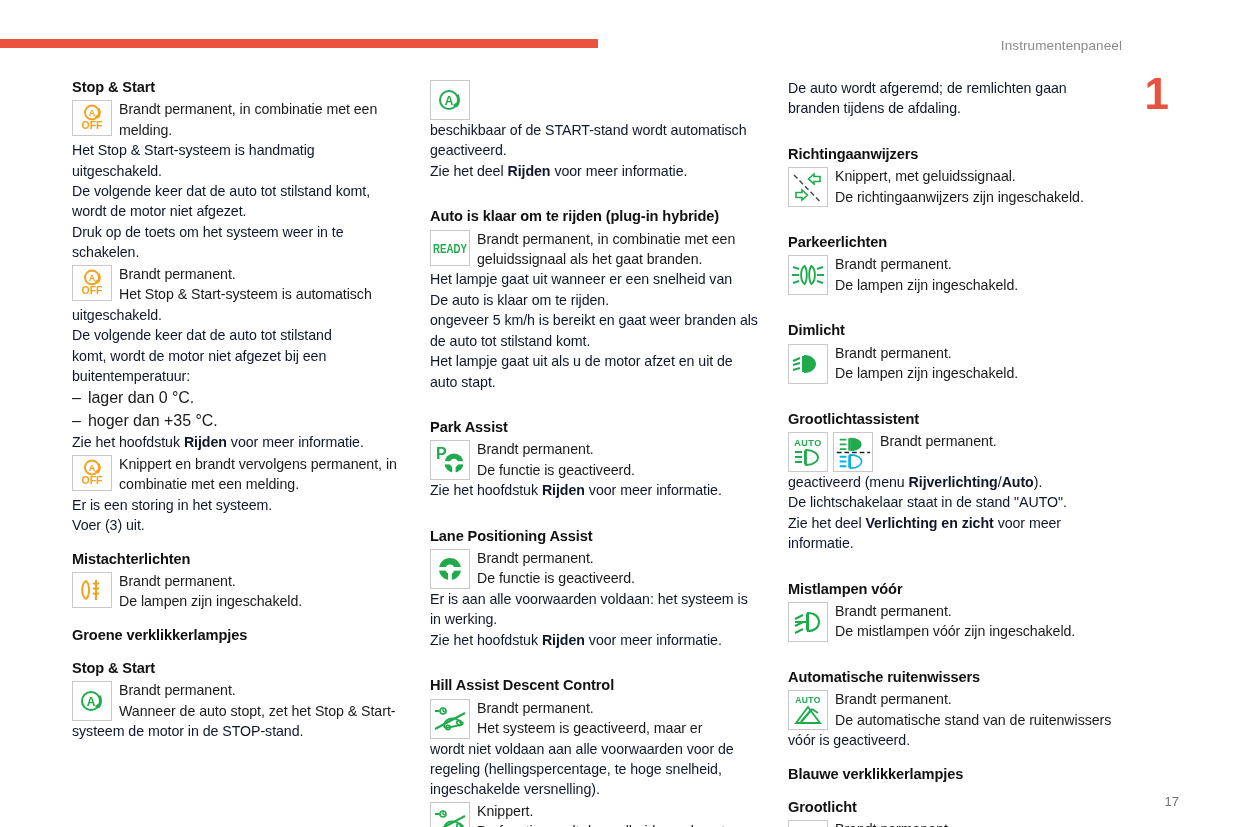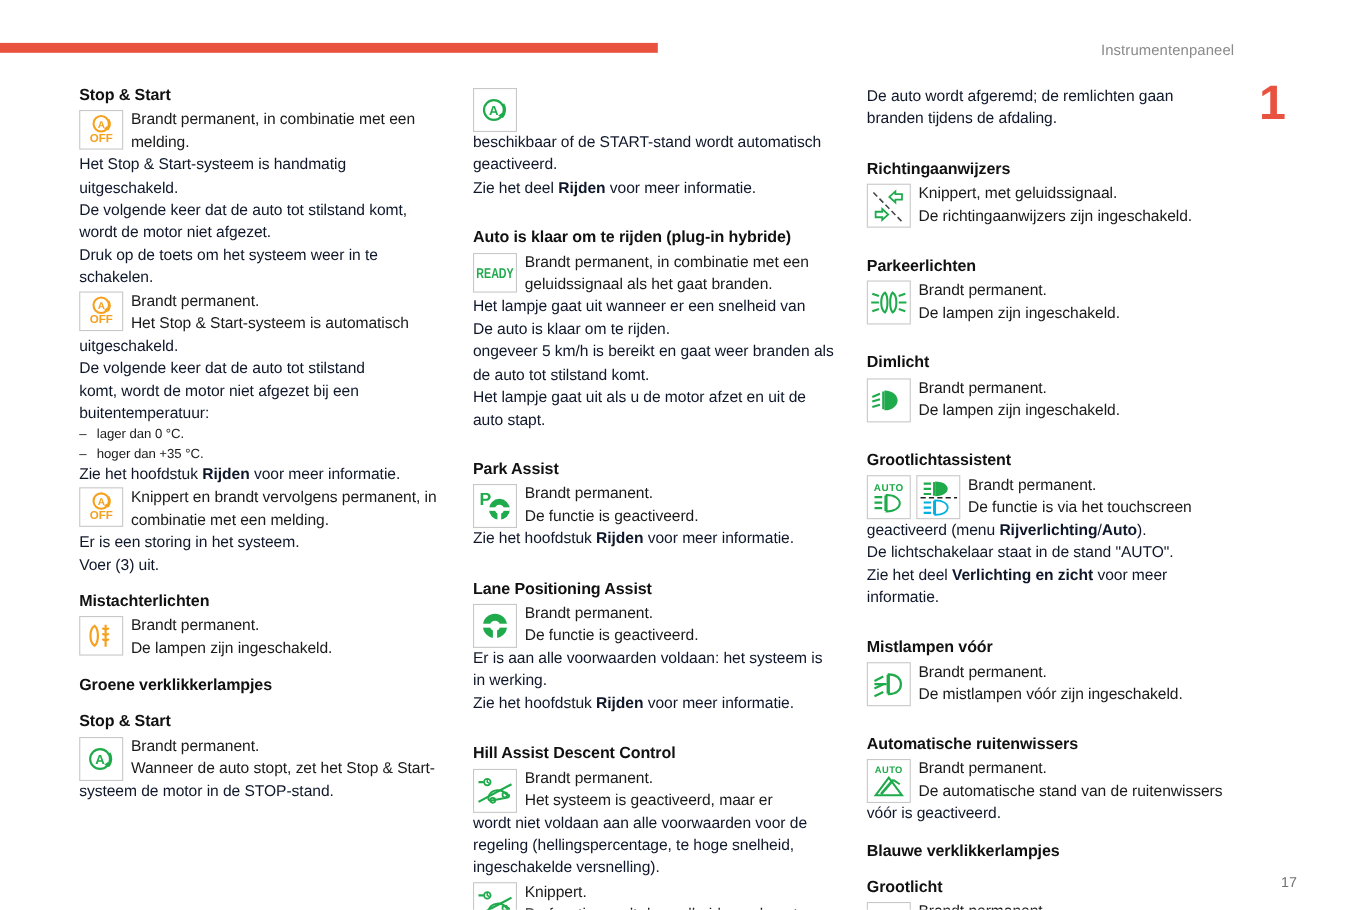--- a/index.html
+++ b/index.html
@@ -56,21 +56,21 @@
   .ibox{
     width:40px;height:36px;border:1px solid #c8c8c8;background:#fff;
     display:flex;align-items:center;justify-content:center;box-sizing:border-box;
     flex:0 0 auto;
   }
   .ibox.tall{height:40px;}
   .ibox svg{display:block;}
 
   ul.dash{list-style:none;margin:0;padding:0;}
   ul.dash li{
-    font-size:12px;line-height:1.44;position:relative;padding-left:16px;
+    font-size:16px;line-height:1.44;position:relative;padding-left:16px;
     letter-spacing:-.05px;
   }
   ul.dash li:before{content:"\2013";position:absolute;left:0;}
 </style>
 </head>
 <body>
 
 <div class="page">
 
   <div class="top-rule"></div>
@@ -397,21 +397,20 @@
               <g>
                 <path d="M17 21 C25 21 29 24.5 29 28 C29 31.5 25 35 17 35 Z" fill="none" stroke="#00b0e0" stroke-width="1.7"></path>
                 <path d="M16 21.5 L16 34.5" stroke="#00b0e0" stroke-width="2"></path>
                 <path d="M13 23 L6 23 M13 28 L6 28 M13 33 L6 33" stroke="#00b0e0" stroke-width="2"></path>
               </g>
             </svg>
           </div>
         </div>
         <div class="lines">
           <p>Brandt permanent.</p>
-          <p>De functie is via het touchscreen</p>
         </div>
       </div>
       <p class="txt"><span>geactiveerd (menu </span><b>Rijverlichting</b><span>/</span><b>Auto</b><span>).</span></p>
       <p class="txt">De lichtschakelaar staat in de stand "AUTO".</p>
       <p class="txt"><span>Zie het deel </span><b>Verlichting en zicht</b><span> voor meer</span></p>
       <p class="txt">informatie.</p>
 
       <h3 class="sec gap-sm">Mistlampen vóór</h3>
       <div class="iconrow">
         <div class="glyphs">

